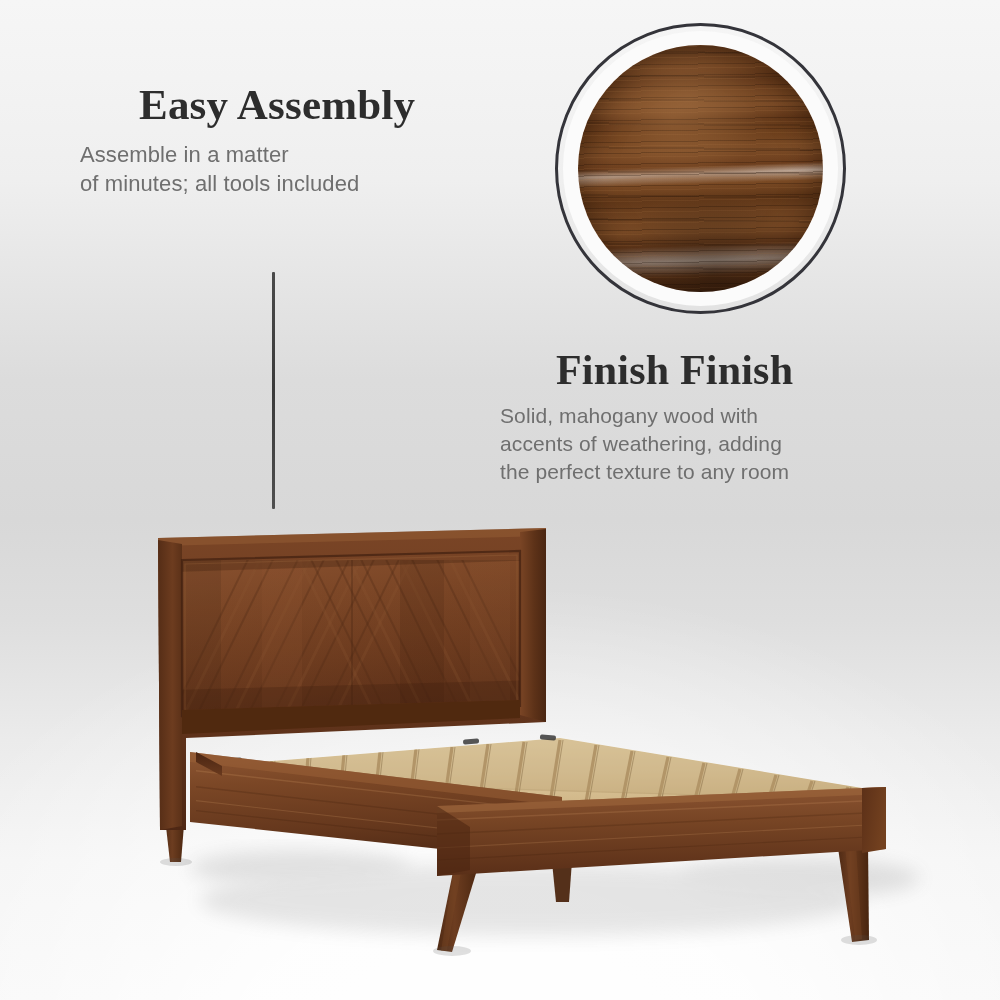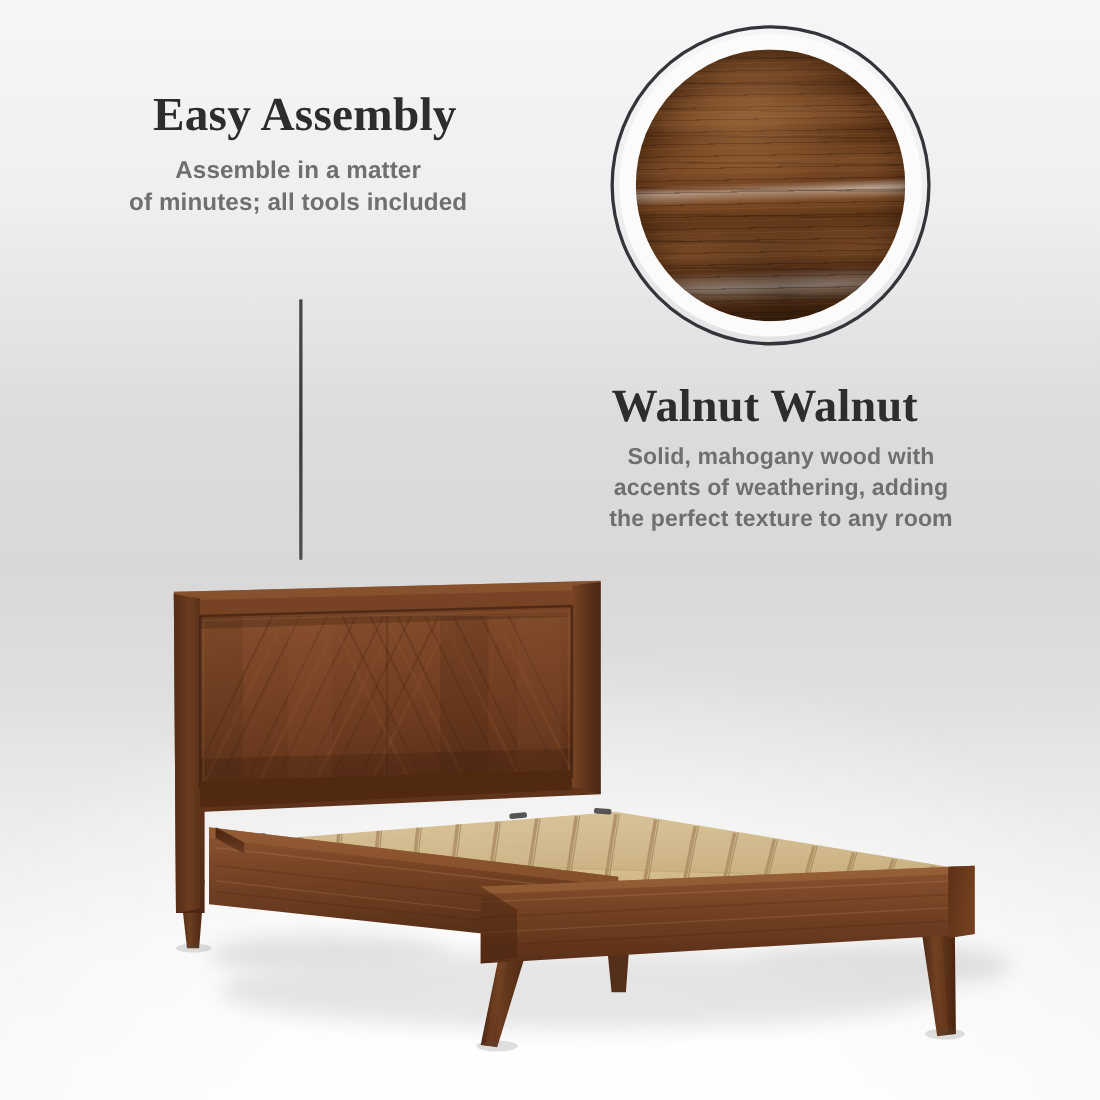--- a/index.html
+++ b/index.html
@@ -20,24 +20,24 @@
     position:absolute;
     font-family:"Liberation Serif", serif;
     font-weight:700;
     color:#2d2d2d;
     letter-spacing:0.2px;
     white-space:nowrap;
   }
   .subcopy{
     position:absolute;
     color:#6f6f6f;
-    font-weight:700;
+    font-weight:400;
     line-height:1.33;
     letter-spacing:0.1px;
-    text-align:center;
+    text-align:left;
   }
 
   #easy-headline{ left:103px; top:80px; font-size:43px;margin-left:36px; }
   #easy-sub{ left:80px; top:140px; width:382px; font-size:22px; }
 
   #walnut-headline{ left:556px; top:346px; font-size:42px; }
   #walnut-sub{ left:500px; top:402px; width:420px; font-size:21px; }
 
   
   #divider{
@@ -124,21 +124,21 @@
   <div id="swatch-wrap">
     <div id="swatch-ring"></div>
     <div id="swatch-gap"></div>
     <div id="swatch-wood">
       <div class="grain"></div>
       <div class="grain2"></div>
       <div class="sheen"></div>
     </div>
   </div>
 
-  <div class="headline" id="walnut-headline">Walnut Walnut</div>
+  <div class="headline" id="walnut-headline">Finish Finish</div>
   <div class="subcopy" id="walnut-sub">Solid, mahogany wood with<br>accents of weathering, adding<br>the perfect texture to any room</div>
 
   <div id="bed">
     <svg width="1000" height="1000" viewBox="0 0 1000 1000" xmlns="http://www.w3.org/2000/svg">
       <defs>
 
         <linearGradient id="gHbFrame" x1="0" y1="0" x2="0" y2="1">
           <stop offset="0%" stop-color="#7a4526"></stop>
           <stop offset="45%" stop-color="#6a3a1f"></stop>
           <stop offset="100%" stop-color="#4e2714"></stop>

